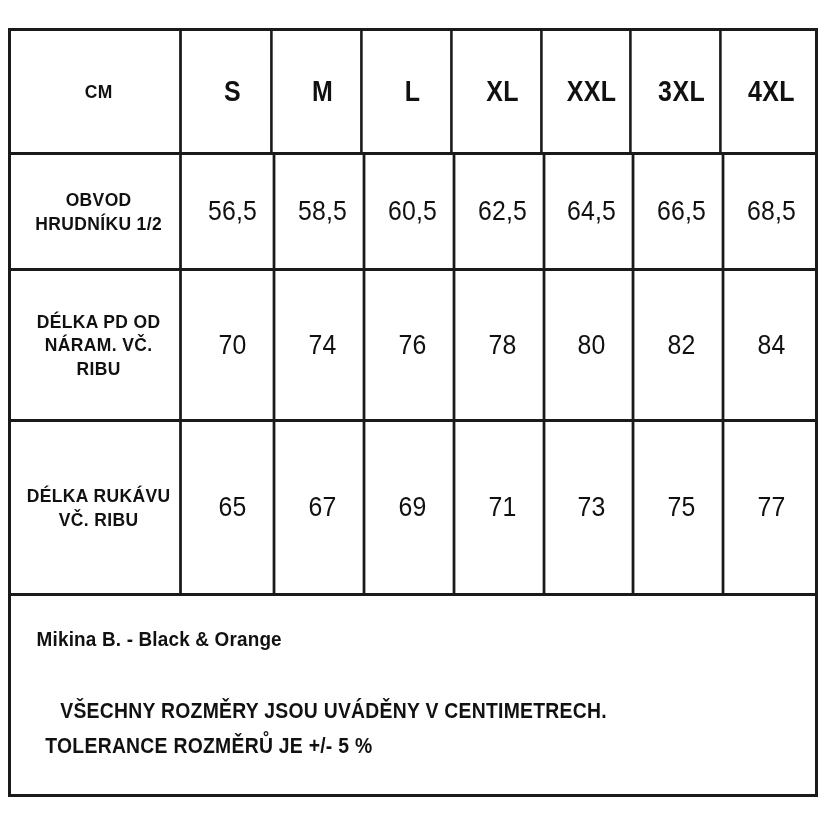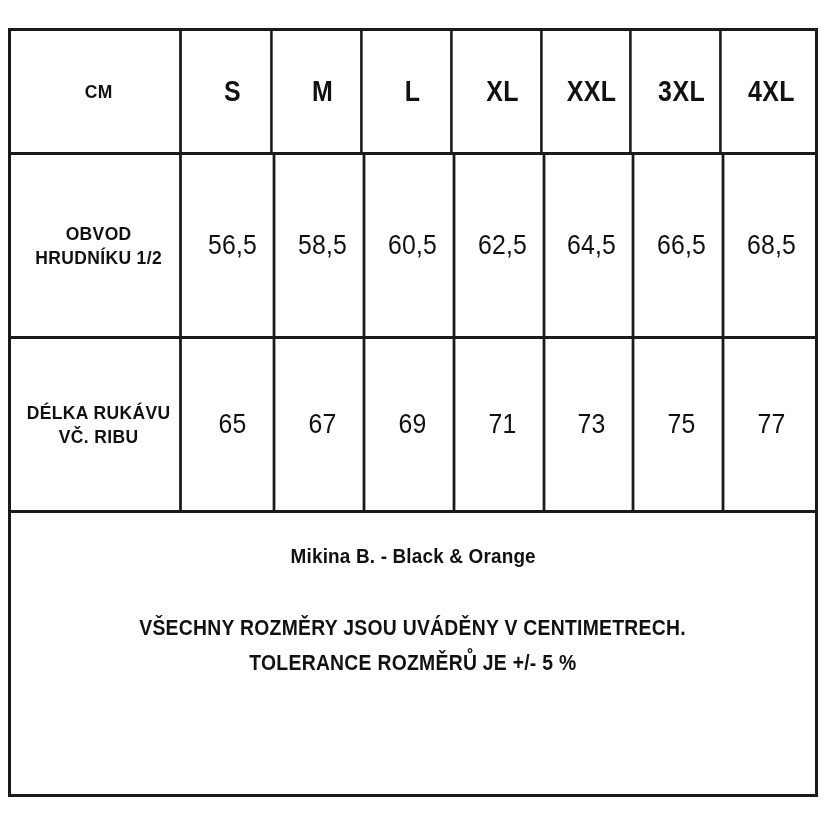--- a/index.html
+++ b/index.html
@@ -38,21 +38,21 @@
   }
 
   .trow {
     display: flex;
     flex-direction: row;
     border-bottom: 3px solid #1a1a1a;
     box-sizing: border-box;
   }
 
   .trow.header-row { height: 124px; }
-  .trow.data-row-1 { height: 184px; }
+  .trow.data-row-1 { height: 116px; }
   .trow.data-row-2 { height: 151px; }
   .trow.data-row-3 { height: 174px; }
 
   .cell {
     box-sizing: border-box;
     display: flex;
     align-items: center;
     justify-content: center;
     text-align: center;
     border-right: 3px solid #1a1a1a;
@@ -84,21 +84,21 @@
     font-weight: normal;
     font-size: 27px;
     letter-spacing: 0.2px;
     transform: scaleX(0.92);
   }
 
   .footer-cell {
     flex: 1 1 auto;
     display: flex;
     flex-direction: column;
-    align-items: center;
+    align-items: flex-start;
     justify-content: flex-start;
     border-right: none;
     padding: 30px 12px 12px 12px;
     box-sizing: border-box;
   }
 
   .product-name {
     font-weight: bold;
     font-size: 21px;
     letter-spacing: 0.2px;
@@ -139,20 +139,30 @@
       <div class="cell label-cell">OBVOD HRUDNÍKU 1/2</div>
       <div class="cell value-cell">56,5</div>
       <div class="cell value-cell">58,5</div>
       <div class="cell value-cell">60,5</div>
       <div class="cell value-cell">62,5</div>
       <div class="cell value-cell">64,5</div>
       <div class="cell value-cell">66,5</div>
       <div class="cell value-cell">68,5</div>
     </div>
 
+    <div class="trow data-row-2">
+      <div class="cell label-cell">DÉLKA PD OD NÁRAM. VČ. RIBU</div>
+      <div class="cell value-cell">70</div>
+      <div class="cell value-cell">74</div>
+      <div class="cell value-cell">76</div>
+      <div class="cell value-cell">78</div>
+      <div class="cell value-cell">80</div>
+      <div class="cell value-cell">82</div>
+      <div class="cell value-cell">84</div>
+    </div>
 
     <div class="trow data-row-3">
       <div class="cell label-cell">DÉLKA RUKÁVU VČ. RIBU</div>
       <div class="cell value-cell">65</div>
       <div class="cell value-cell">67</div>
       <div class="cell value-cell">69</div>
       <div class="cell value-cell">71</div>
       <div class="cell value-cell">73</div>
       <div class="cell value-cell">75</div>
       <div class="cell value-cell">77</div>

